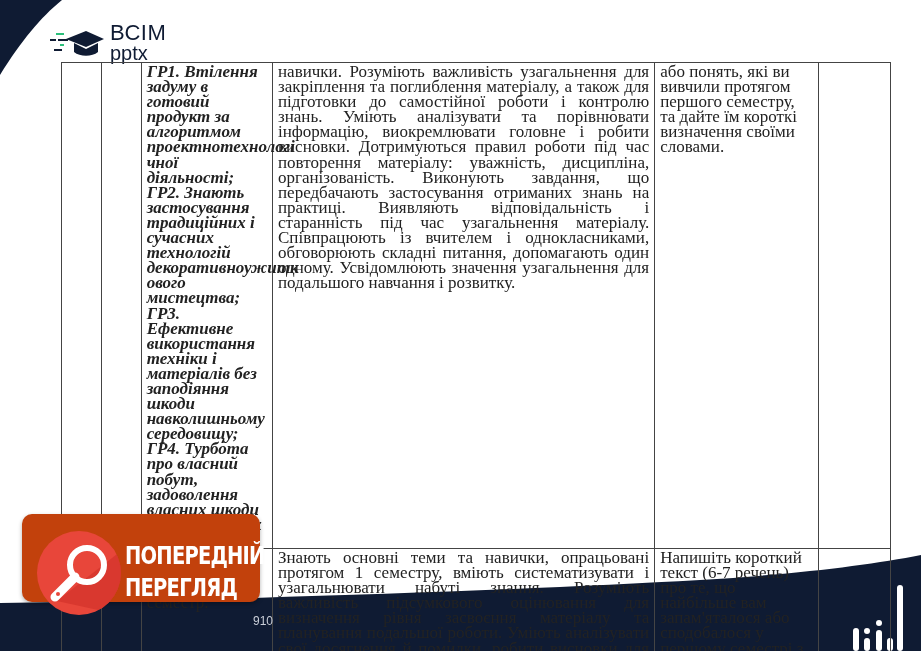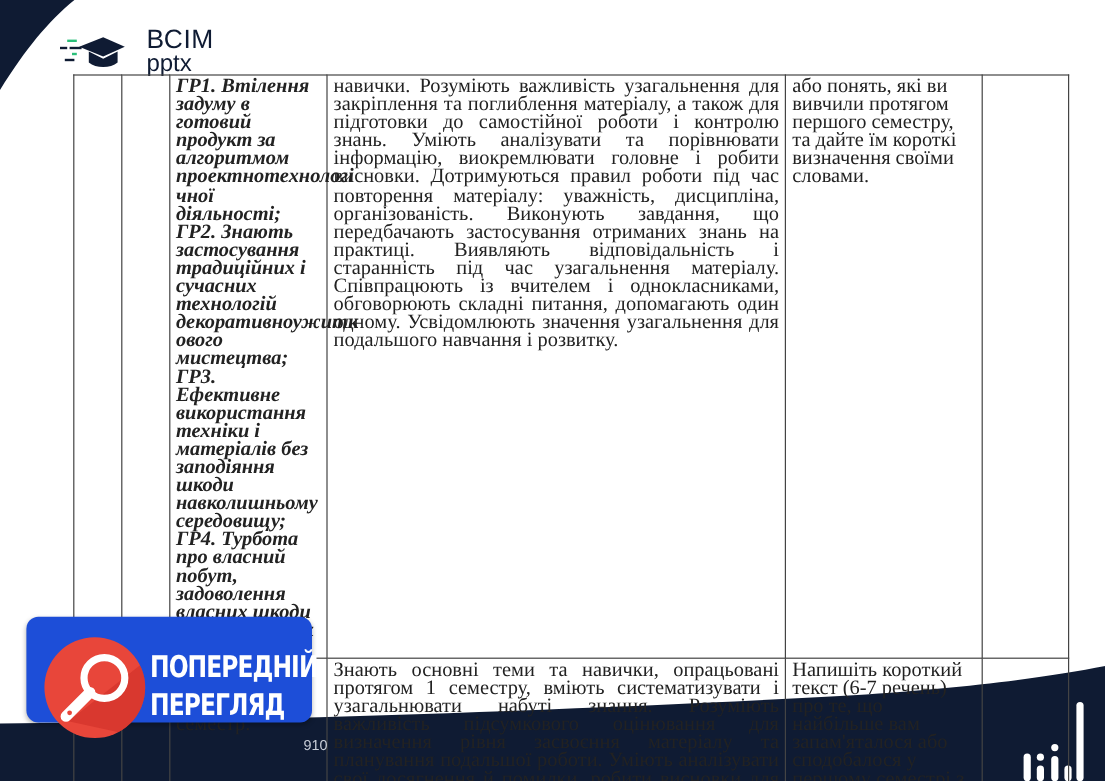--- a/index.html
+++ b/index.html
@@ -1,37 +1,37 @@
 <!DOCTYPE html>
 <html><head>
 <meta charset="utf-8">
 <style>
   html, body { margin:0; padding:0; }
   body { width:921px; height:651px; position:relative; overflow:hidden; background:#ffffff; font-family:"Liberation Serif", serif; }
   .corner-tl { position:absolute; left:0; top:0; width:921px; height:651px; pointer-events:none; }
   .logo { position:absolute; left:48px; top:22px; display:flex; align-items:center; }
   .logo-mark { width:58px; height:36px; position:relative; }
-  .logo-text { margin-left:16px; line-height:1; }
+  .logo-text { margin-left:4px; line-height:1; }
   .logo-title { font-family:"Liberation Sans", sans-serif; font-size:22px; color:#0f1b33; letter-spacing:0.5px; }
   .logo-sub { font-family:"Liberation Sans", sans-serif; font-size:20px; color:#0f1b33; margin-top:-1px; }
 
   table.doc { position:absolute; left:61px; top:62px; border-collapse:collapse; table-layout:fixed; width:830px; font-size:17px; color:#222; }
   table.doc td { border:1px solid #444; vertical-align:top; padding:1px 5px; line-height:15.1px; }
   .c1 { width:37px; } .c2 { width:37px; } .c3 { width:122px; } .c4 { width:355px; } .c5 { width:152px; } .c6 { width:67px; }
   .gr { font-weight:bold; font-style:italic; }
   .just { text-align:justify; }
   .num { text-align:right; }
   .bold { font-weight:normal;text-align:center; }
   .row1 td { height:389px; }
   .row2 td { height:94px; }
 
   .footer { position:absolute; left:0; top:0; width:921px; height:651px; pointer-events:none; }
   .footer-num { position:absolute; left:253px; top:614px; font-family:"Liberation Sans", sans-serif; font-size:12px; color:#c9ced8; }
 
-  .preview-badge { position:absolute; left:22px; top:514px; width:238px; height:88px; background:#1d4ed8; border-radius:10px; box-shadow:0 2px 4px rgba(0,0,0,0.3); }
+  .preview-badge { position:absolute; left:22px; top:514px; width:238px; height:88px; background:#c2410c; border-radius:10px; box-shadow:0 2px 4px rgba(0,0,0,0.3); }
   .preview-circle { position:absolute; left:15px; top:17px; width:84px; height:84px; border-radius:50%; background:#e8463a; overflow:hidden; }
   .preview-text { position:absolute; left:103px; top:26px; color:#fff; font-family:"DejaVu Sans", sans-serif; font-weight:bold; font-size:25px; line-height:32px; letter-spacing:-1px; transform:scaleX(0.78); transform-origin:left top; white-space:nowrap; }
 </style>
 </head>
 <body>
 
 <svg class="corner-tl" viewBox="0 0 921 651" xmlns="http://www.w3.org/2000/svg">
   <path d="M0 0 L62 0 C40 18 22 40 0 75 Z" fill="#0f1b33"></path>
 </svg>
 

